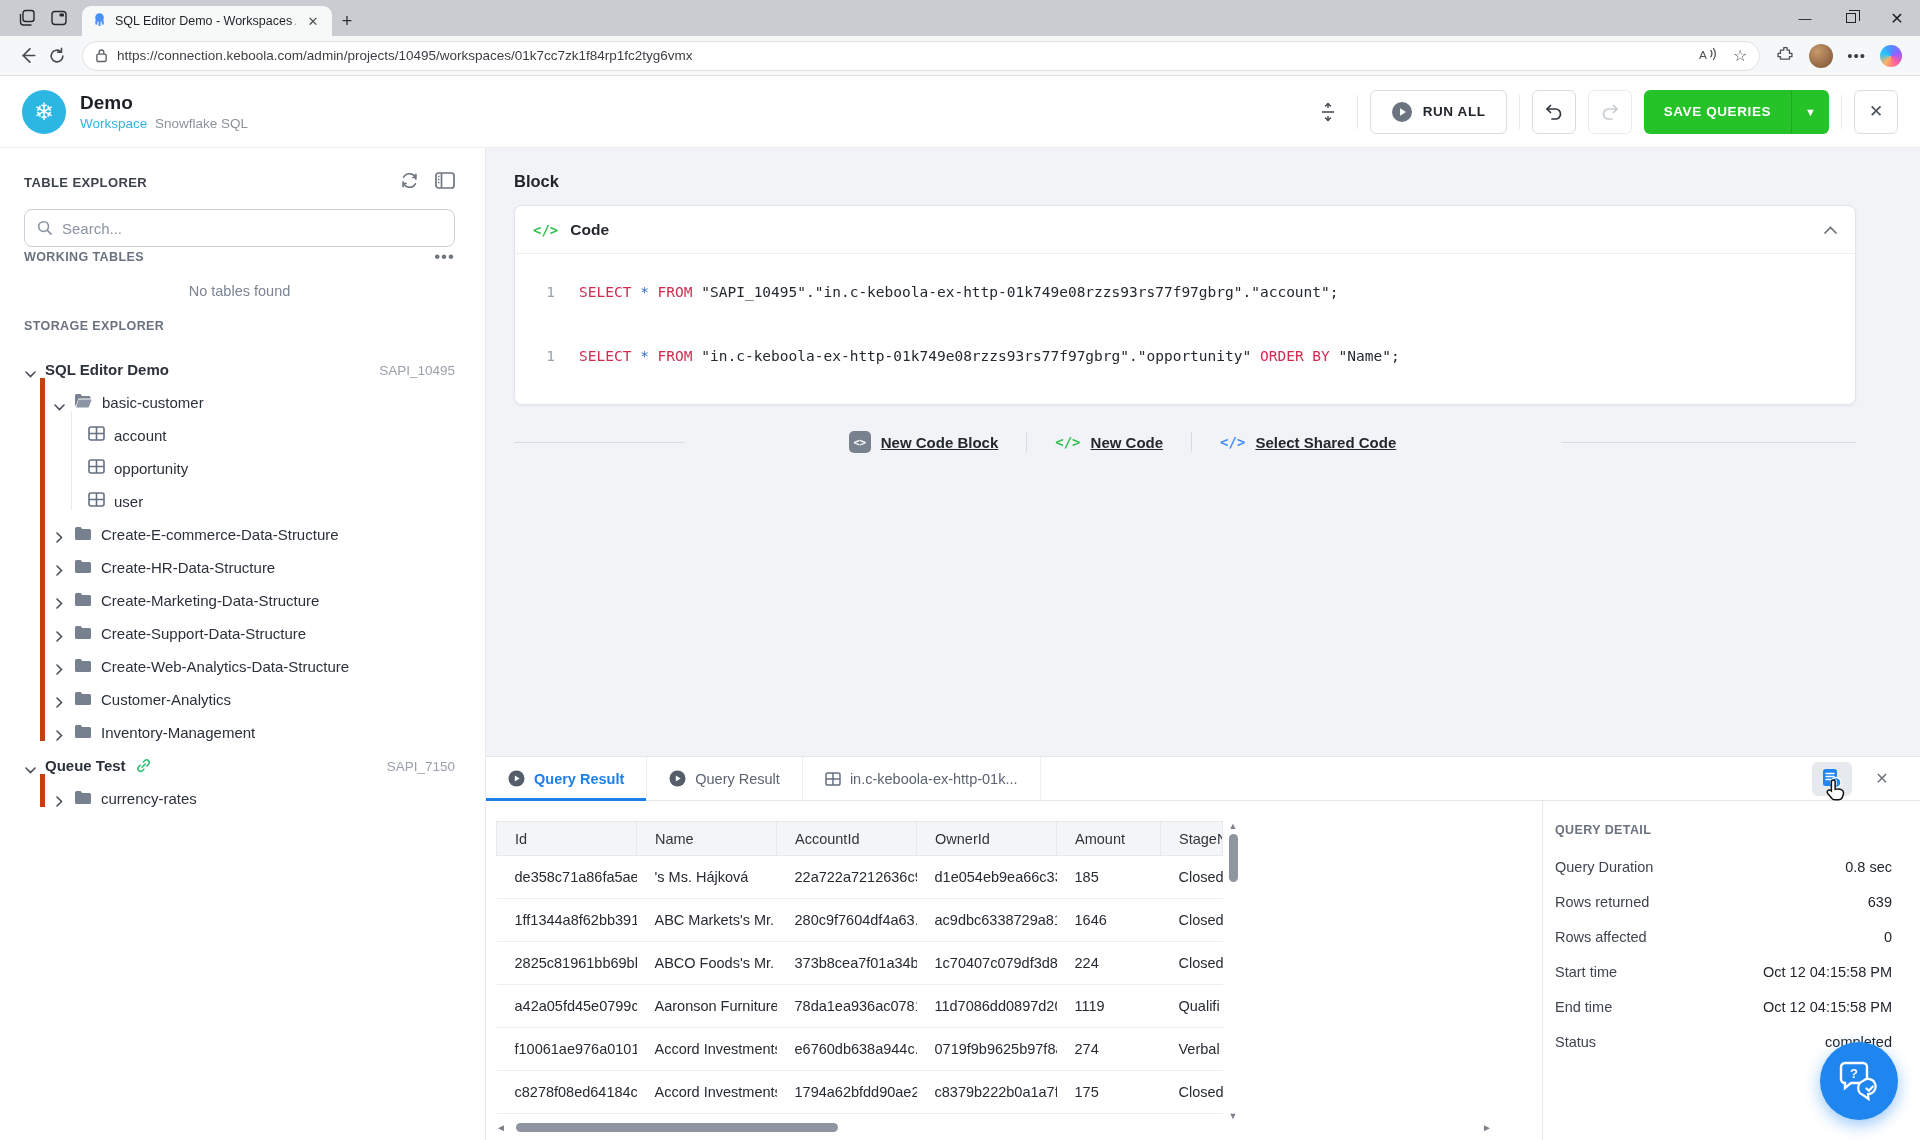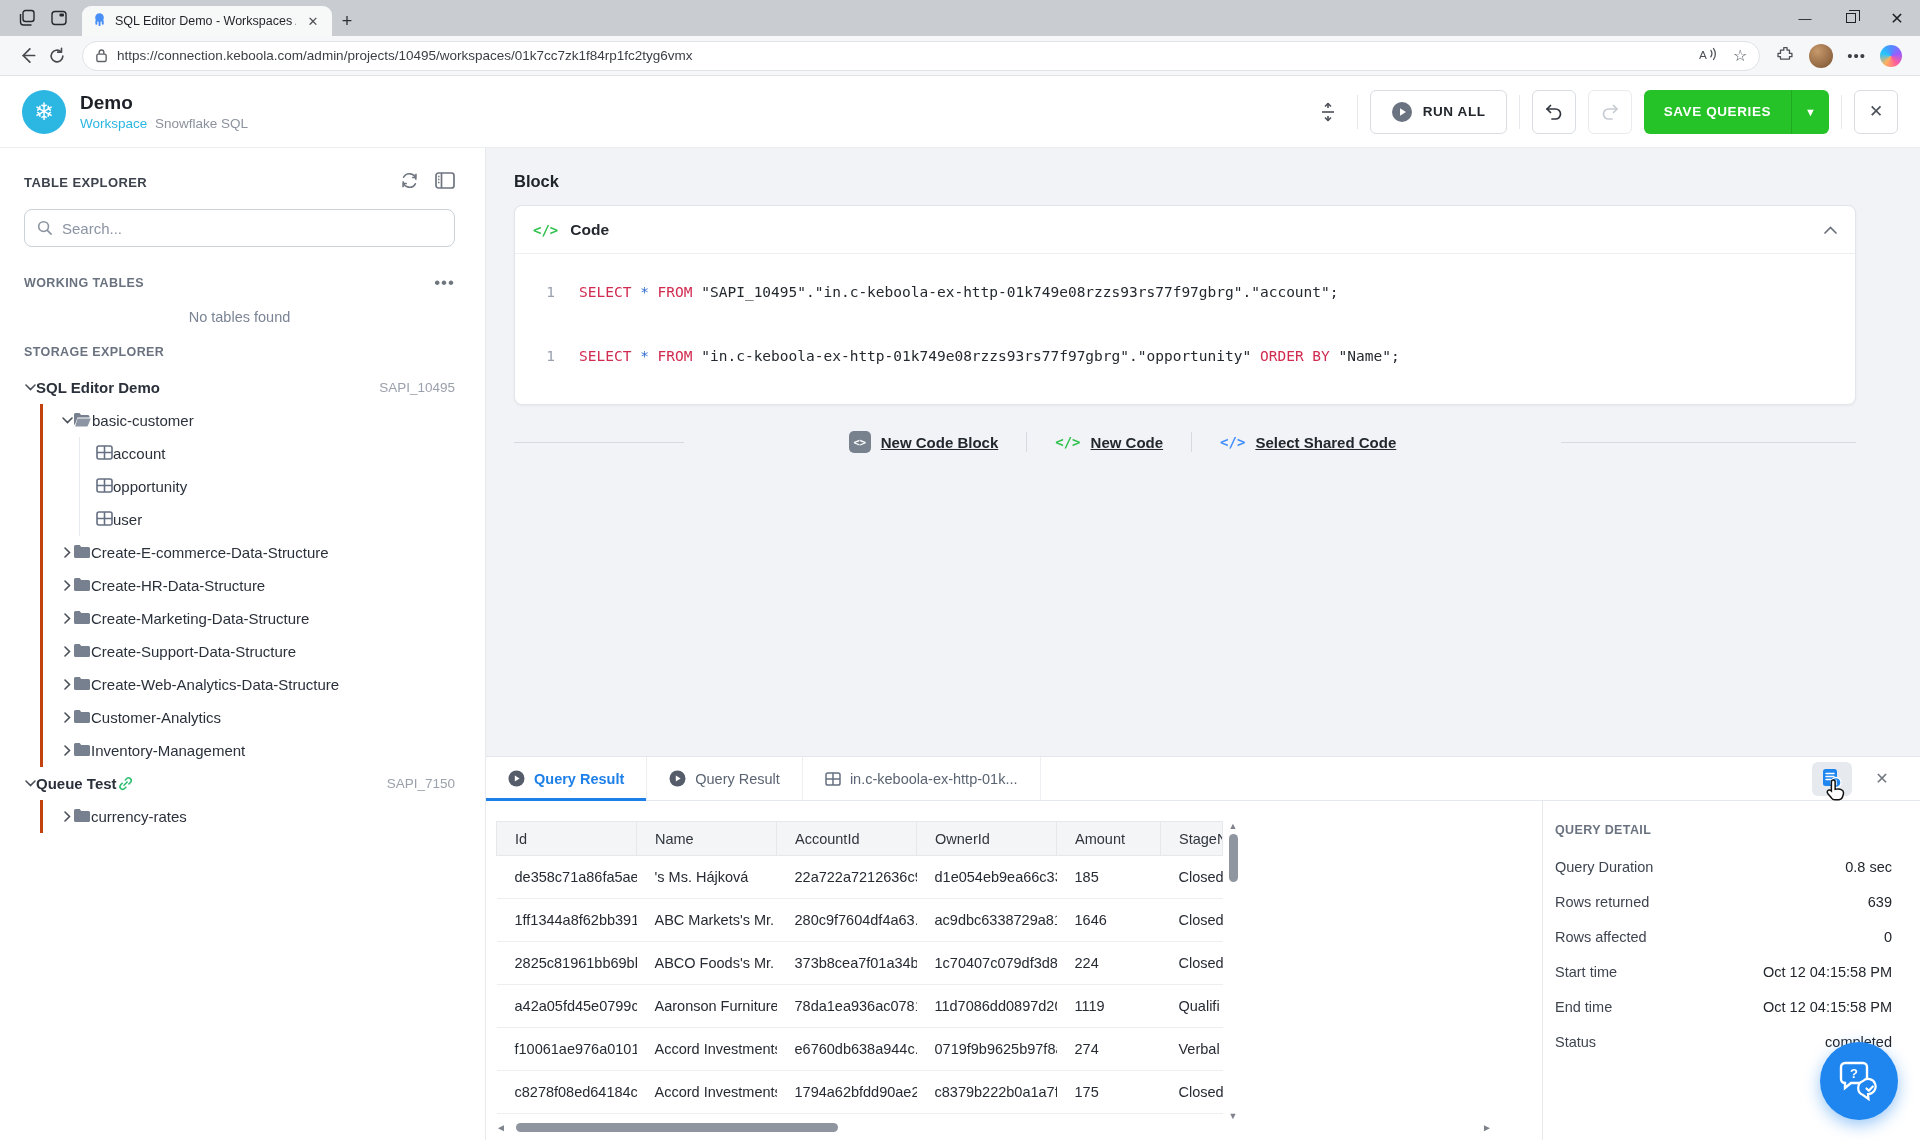--- a/index.html
+++ b/index.html
@@ -54,29 +54,29 @@
   .sidebar { width:486px; background:#fff; border-right:1px solid #e7e9ec; padding:24px 30px 0 24px; flex-shrink:0; }
   .main { flex:1; display:flex; flex-direction:column; min-width:0; }
 
   
   .sb-head { display:flex; align-items:center; }
   .sb-title { font-size:13px; font-weight:700; letter-spacing:.4px; color:#3d434d; }
   .sb-head-icons { margin-left:auto; display:flex; gap:16px; align-items:center; }
   .search { margin-top:16px; height:38px; border:1px solid #ccd2d9; border-radius:8px; display:flex; align-items:center; padding:0 12px; gap:9px; background:#fff; }
   .search input { border:none; outline:none; font-size:15px; color:#333; width:100%; font-family:"Liberation Sans",sans-serif; }
   .search input::placeholder { color:#8a93a2; }
-  .sec-row { display:flex; align-items:center; margin-top:26px; }
+  .sec-row { display:flex; align-items:center; }
   .sec-label { font-size:12.5px; font-weight:700; letter-spacing:.4px; color:#6a7280; }
   .sec-dots { margin-left:auto; color:#6f7680; font-size:17px; letter-spacing:1px; }
   .empty-msg { text-align:center; color:#7b8494; font-size:14.5px; margin-top:16px; }
   .tree { margin-top:12px; font-size:15px; color:#2b313b; }
-  .trow { height:33px; display:flex; align-items:center; }
+  .trow { height:33px; display:flex; align-items:flex-end; gap:9px; }
   .trow .chev { width:12px; display:flex; justify-content:center; flex-shrink:0; }
   .badge { margin-left:auto; color:#9aa1ac; font-size:13.5px; }
-  .kids1 { margin-left:16px; border-left:3px solid #c2410c; padding-left:18px; }
+  .kids1 { margin-left:16px; border-left:5px solid #c2410c; padding-left:8px; }
   .kids2 { margin-left:18px; border-left:1px solid #e6e9ed; padding-left:16px; }
   .tname { white-space:nowrap; }
   .linkico { display:flex; }
 
   
   .editor { flex:1; background:#f1f3f6; padding:24px 64px 0 28px; min-height:0; overflow:hidden; }
   .block-title { font-size:16.5px; font-weight:700; color:#20252c; margin-bottom:14px; }
   .code-card { background:#fff; border:1px solid #e2e5e9; border-radius:8px; box-shadow:0 1px 3px rgba(20,30,50,.05); }
   .code-head { height:48px; display:flex; align-items:center; padding:0 18px; border-bottom:1px solid #edeff2; }
   .code-tag { font-family:"DejaVu Sans Mono",monospace; font-weight:700; font-size:14px; }

